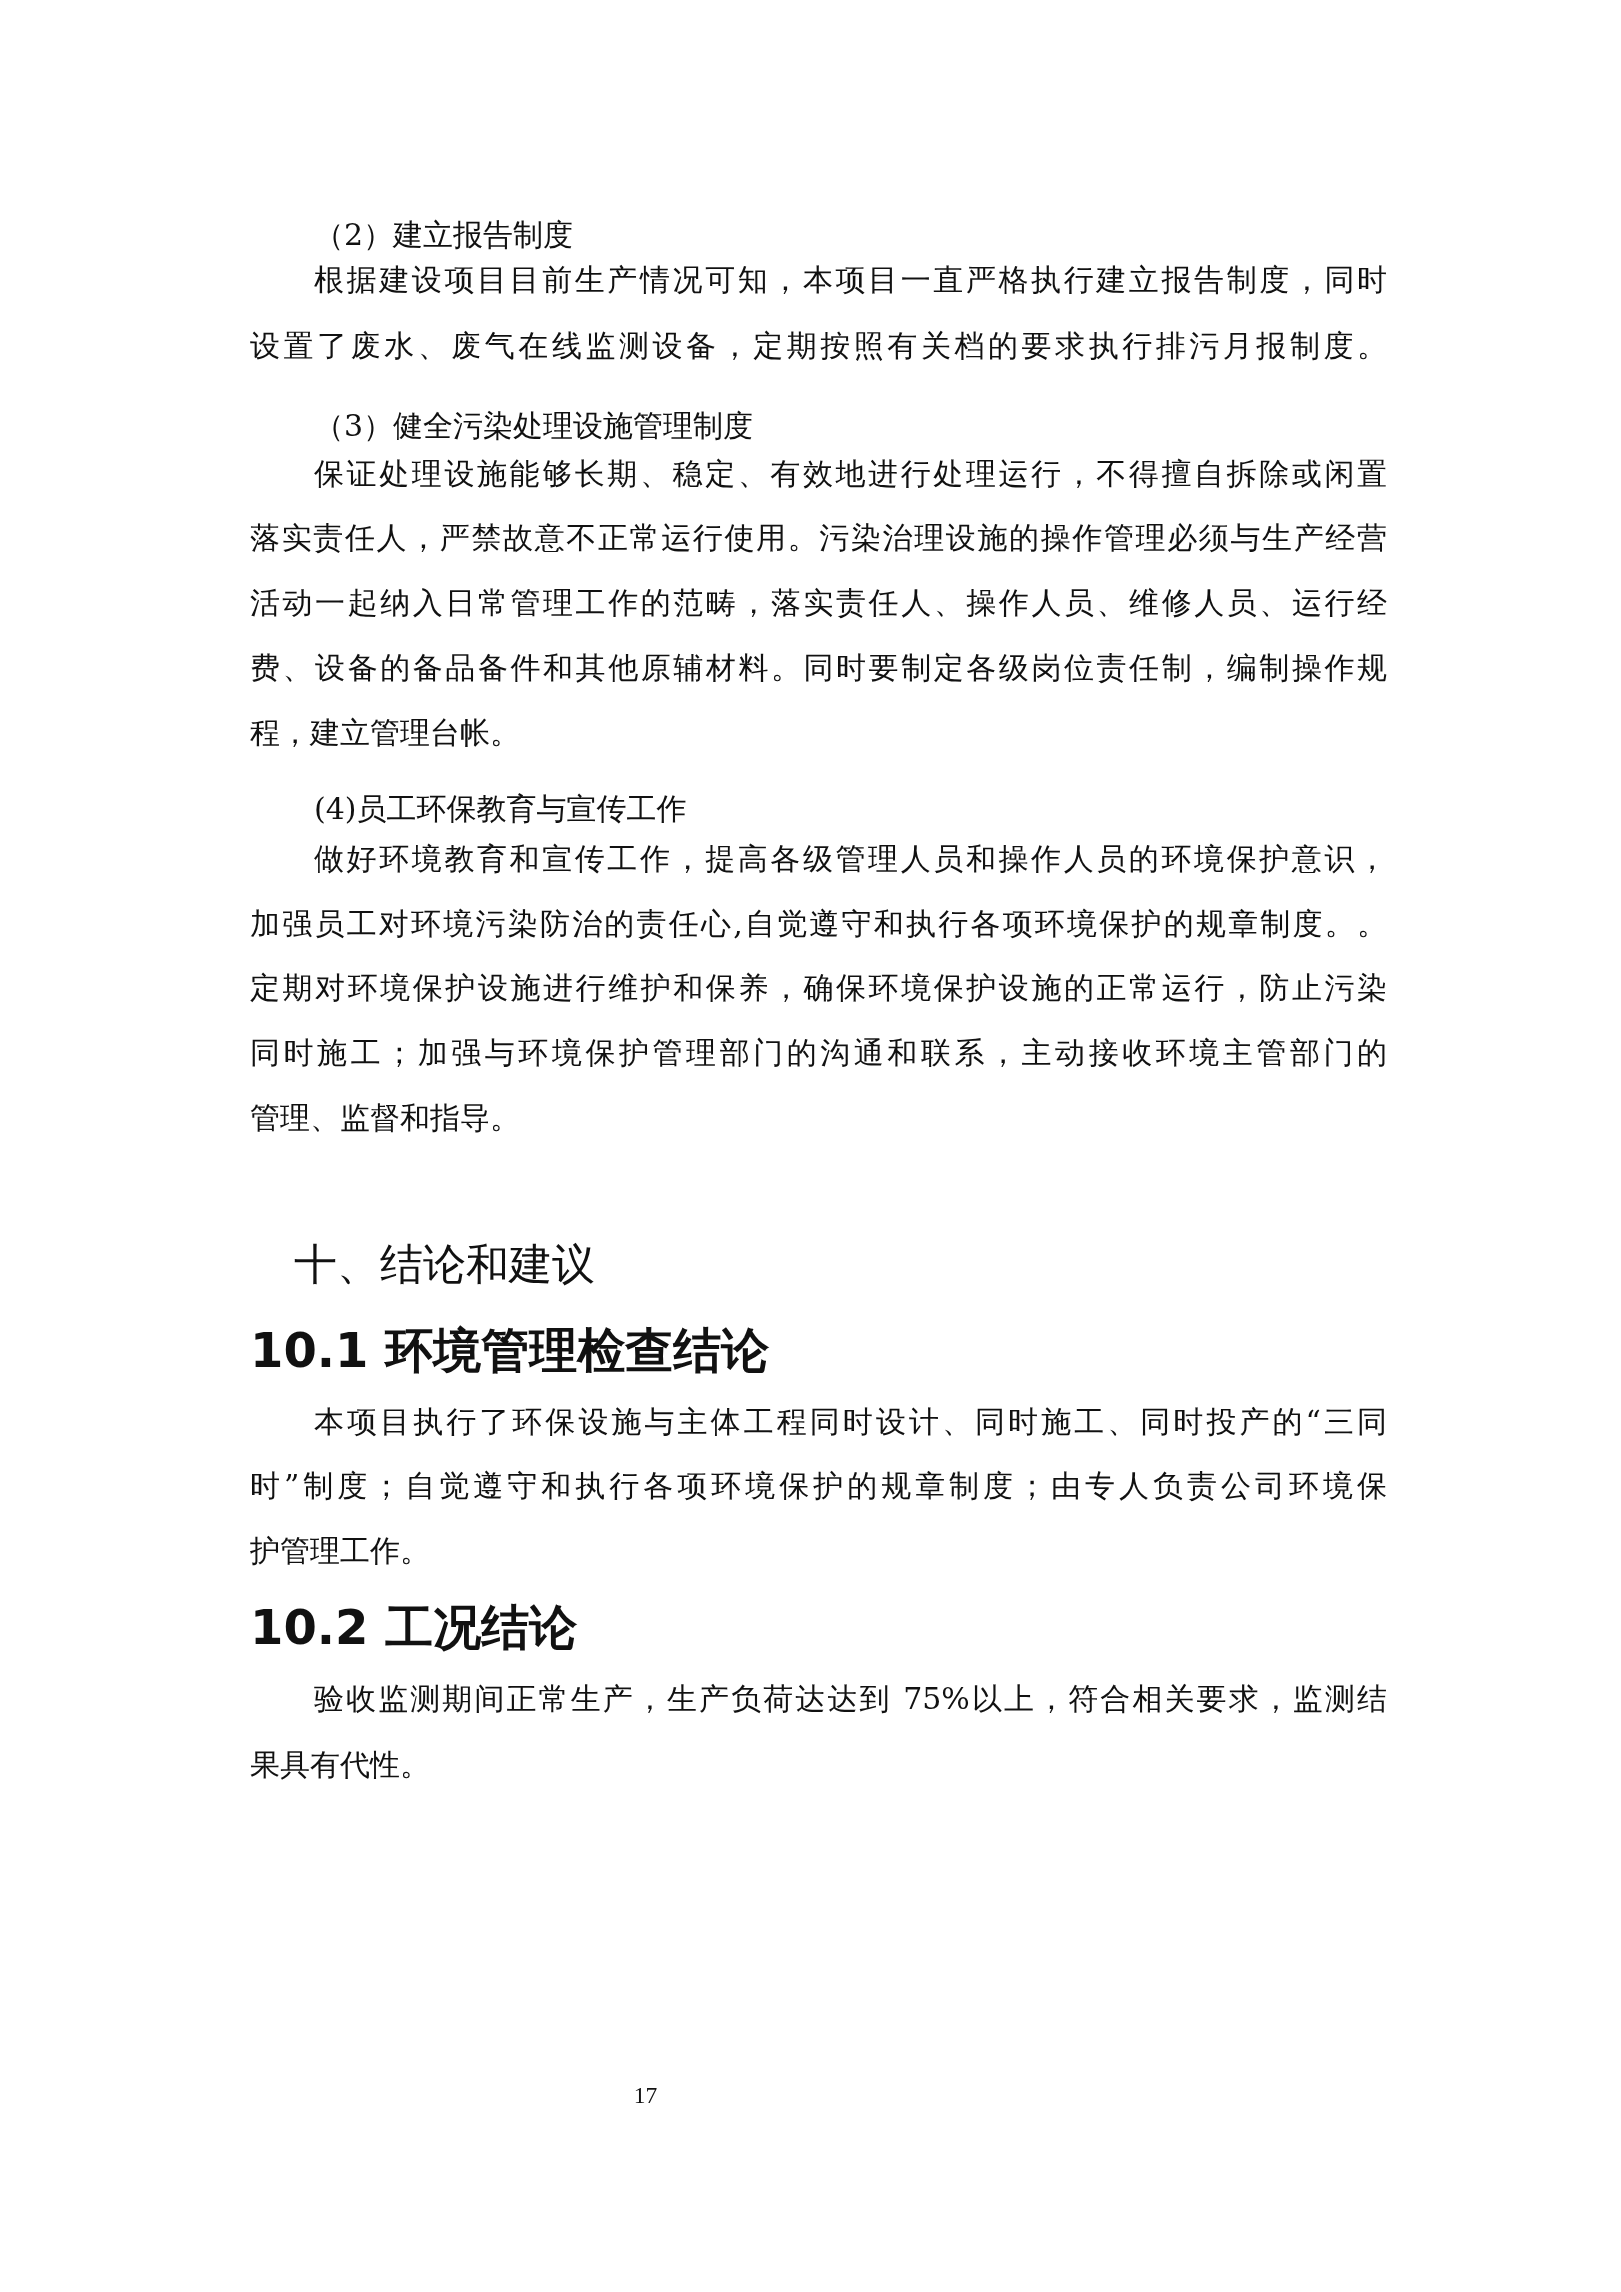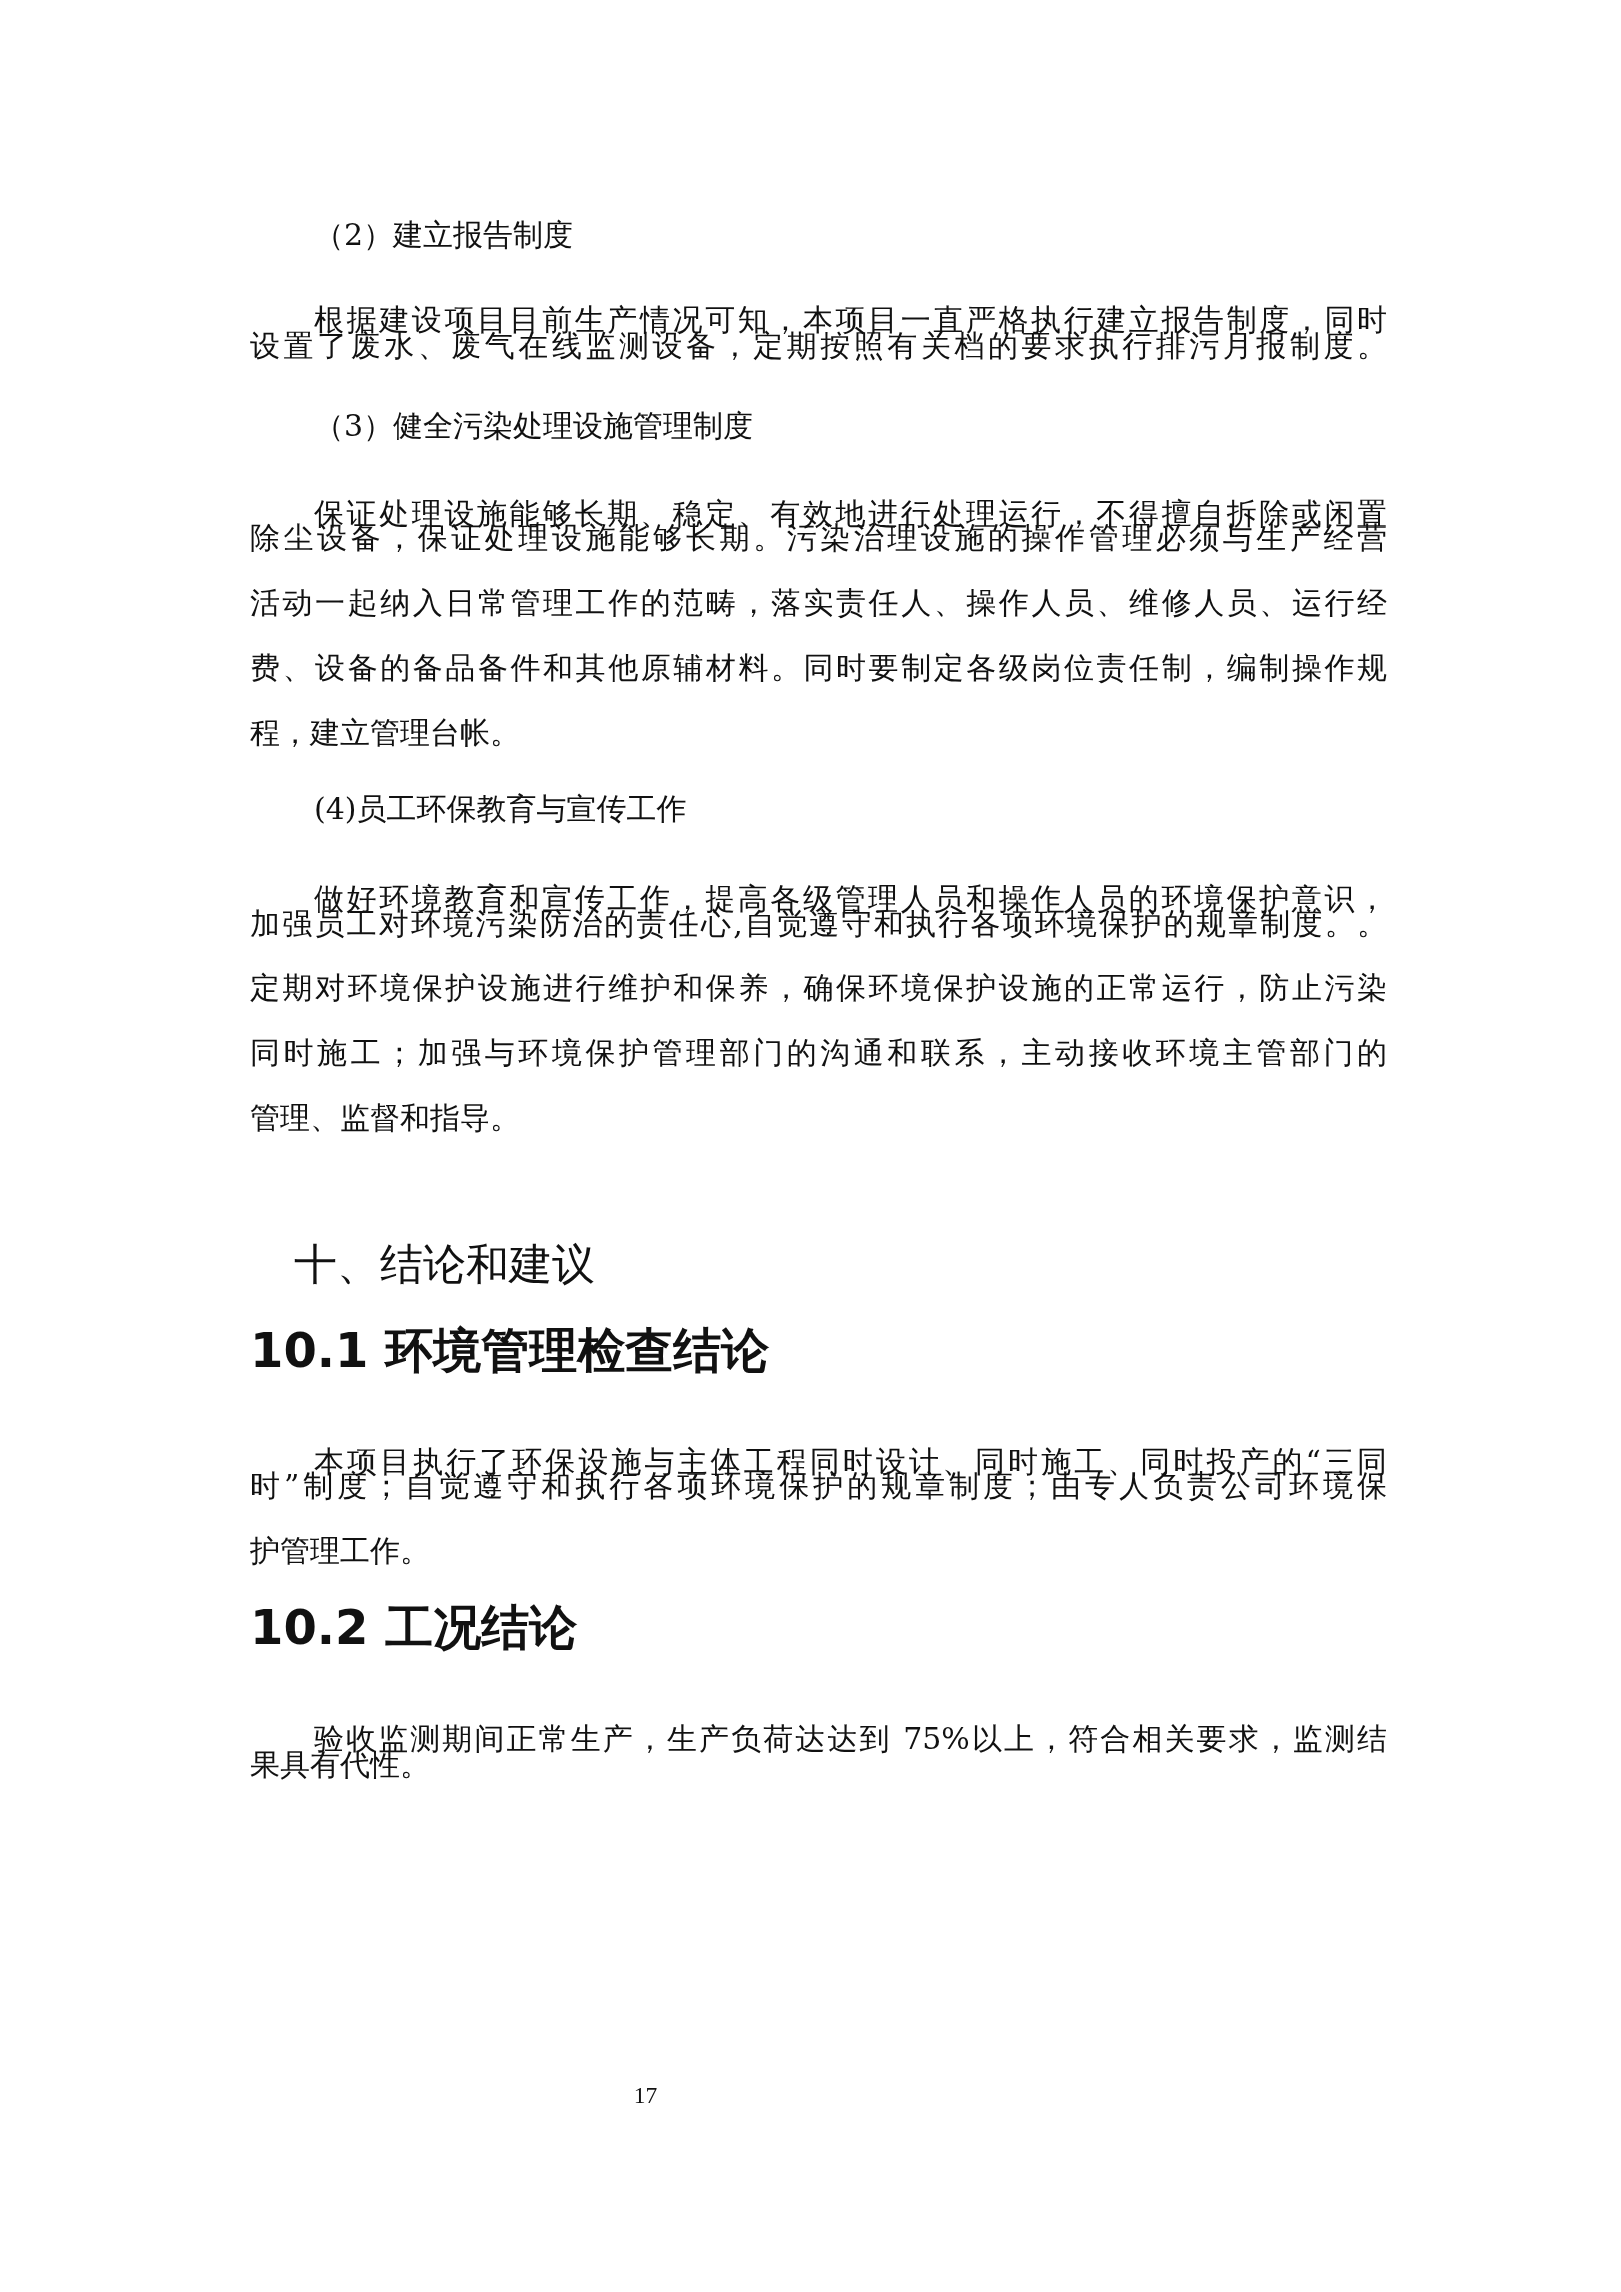--- a/index.html
+++ b/index.html
@@ -1,36 +1,36 @@
 <!DOCTYPE html>
 <html><head>
 <meta charset="utf-8">
 <style>
   html, body { margin: 0; padding: 0; background: #ffffff; }
   body { width: 1621px; height: 2293px; position: relative; overflow: hidden;
          font-family: "DejaVu Serif", "Liberation Serif", serif; color: #111; }
   .line { position: absolute; left: 250px; width: 1137px; font-size: 30px; line-height: 39px; white-space: nowrap; }
   .justify { text-align: justify; text-align-last: justify; }
-  .indent { left: 314px; width: 1073px; margin-top: 40px; }
+  .indent { left: 314px; width: 1073px; }
   .sub { left: 314px; font-size: 30px; margin-top: 17px; }
   .h1 { font-family: "DejaVu Sans", "Liberation Sans", sans-serif; font-size: 43px; line-height: 55px; margin-left: 44px; }
   .h2 { font-family: "DejaVu Sans", "Liberation Sans", sans-serif; font-weight: bold; font-size: 48px; line-height: 49px; }
   .pagenum { position: absolute; left: 0; width: 1291px; text-align: center; top: 2082px;
              font-family: "Liberation Serif", serif; font-size: 23.5px; }
 </style>
 </head>
 <body>
 
 <div class="line sub" style="top:198px">（2）建立报告制度</div>
 <div class="line indent justify" style="top:260px">根据建设项目目前生产情况可知，本项目一直严格执行建立报告制度，同时</div>
 <div class="line justify" style="top:326px">设置了废水、废气在线监测设备，定期按照有关档的要求执行排污月报制度。</div>
 
 <div class="line sub" style="top:389px">（3）健全污染处理设施管理制度</div>
 <div class="line indent justify" style="top:454px">保证处理设施能够长期、稳定、有效地进行处理运行，不得擅自拆除或闲置</div>
-<div class="line justify" style="top:518px">除尘设备，保证处理设施能够长期。污染治理设施的操作管理必须与生产经营</div>
+<div class="line justify" style="top:518px">落实责任人，严禁故意不正常运行使用。污染治理设施的操作管理必须与生产经营</div>
 <div class="line justify" style="top:583px">活动一起纳入日常管理工作的范畴，落实责任人、操作人员、维修人员、运行经</div>
 <div class="line justify" style="top:648px">费、设备的备品备件和其他原辅材料。同时要制定各级岗位责任制，编制操作规</div>
 <div class="line" style="top:713px">程，建立管理台帐。</div>
 
 <div class="line sub" style="top:772px">(4)员工环保教育与宣传工作</div>
 <div class="line indent justify" style="top:839px">做好环境教育和宣传工作，提高各级管理人员和操作人员的环境保护意识，</div>
 <div class="line justify" style="top:904px">加强员工对环境污染防治的责任心,自觉遵守和执行各项环境保护的规章制度。。</div>
 <div class="line justify" style="top:968px">定期对环境保护设施进行维护和保养，确保环境保护设施的正常运行，防止污染</div>
 <div class="line justify" style="top:1033px">同时施工；加强与环境保护管理部门的沟通和联系，主动接收环境主管部门的</div>
 <div class="line" style="top:1098px">管理、监督和指导。</div>

